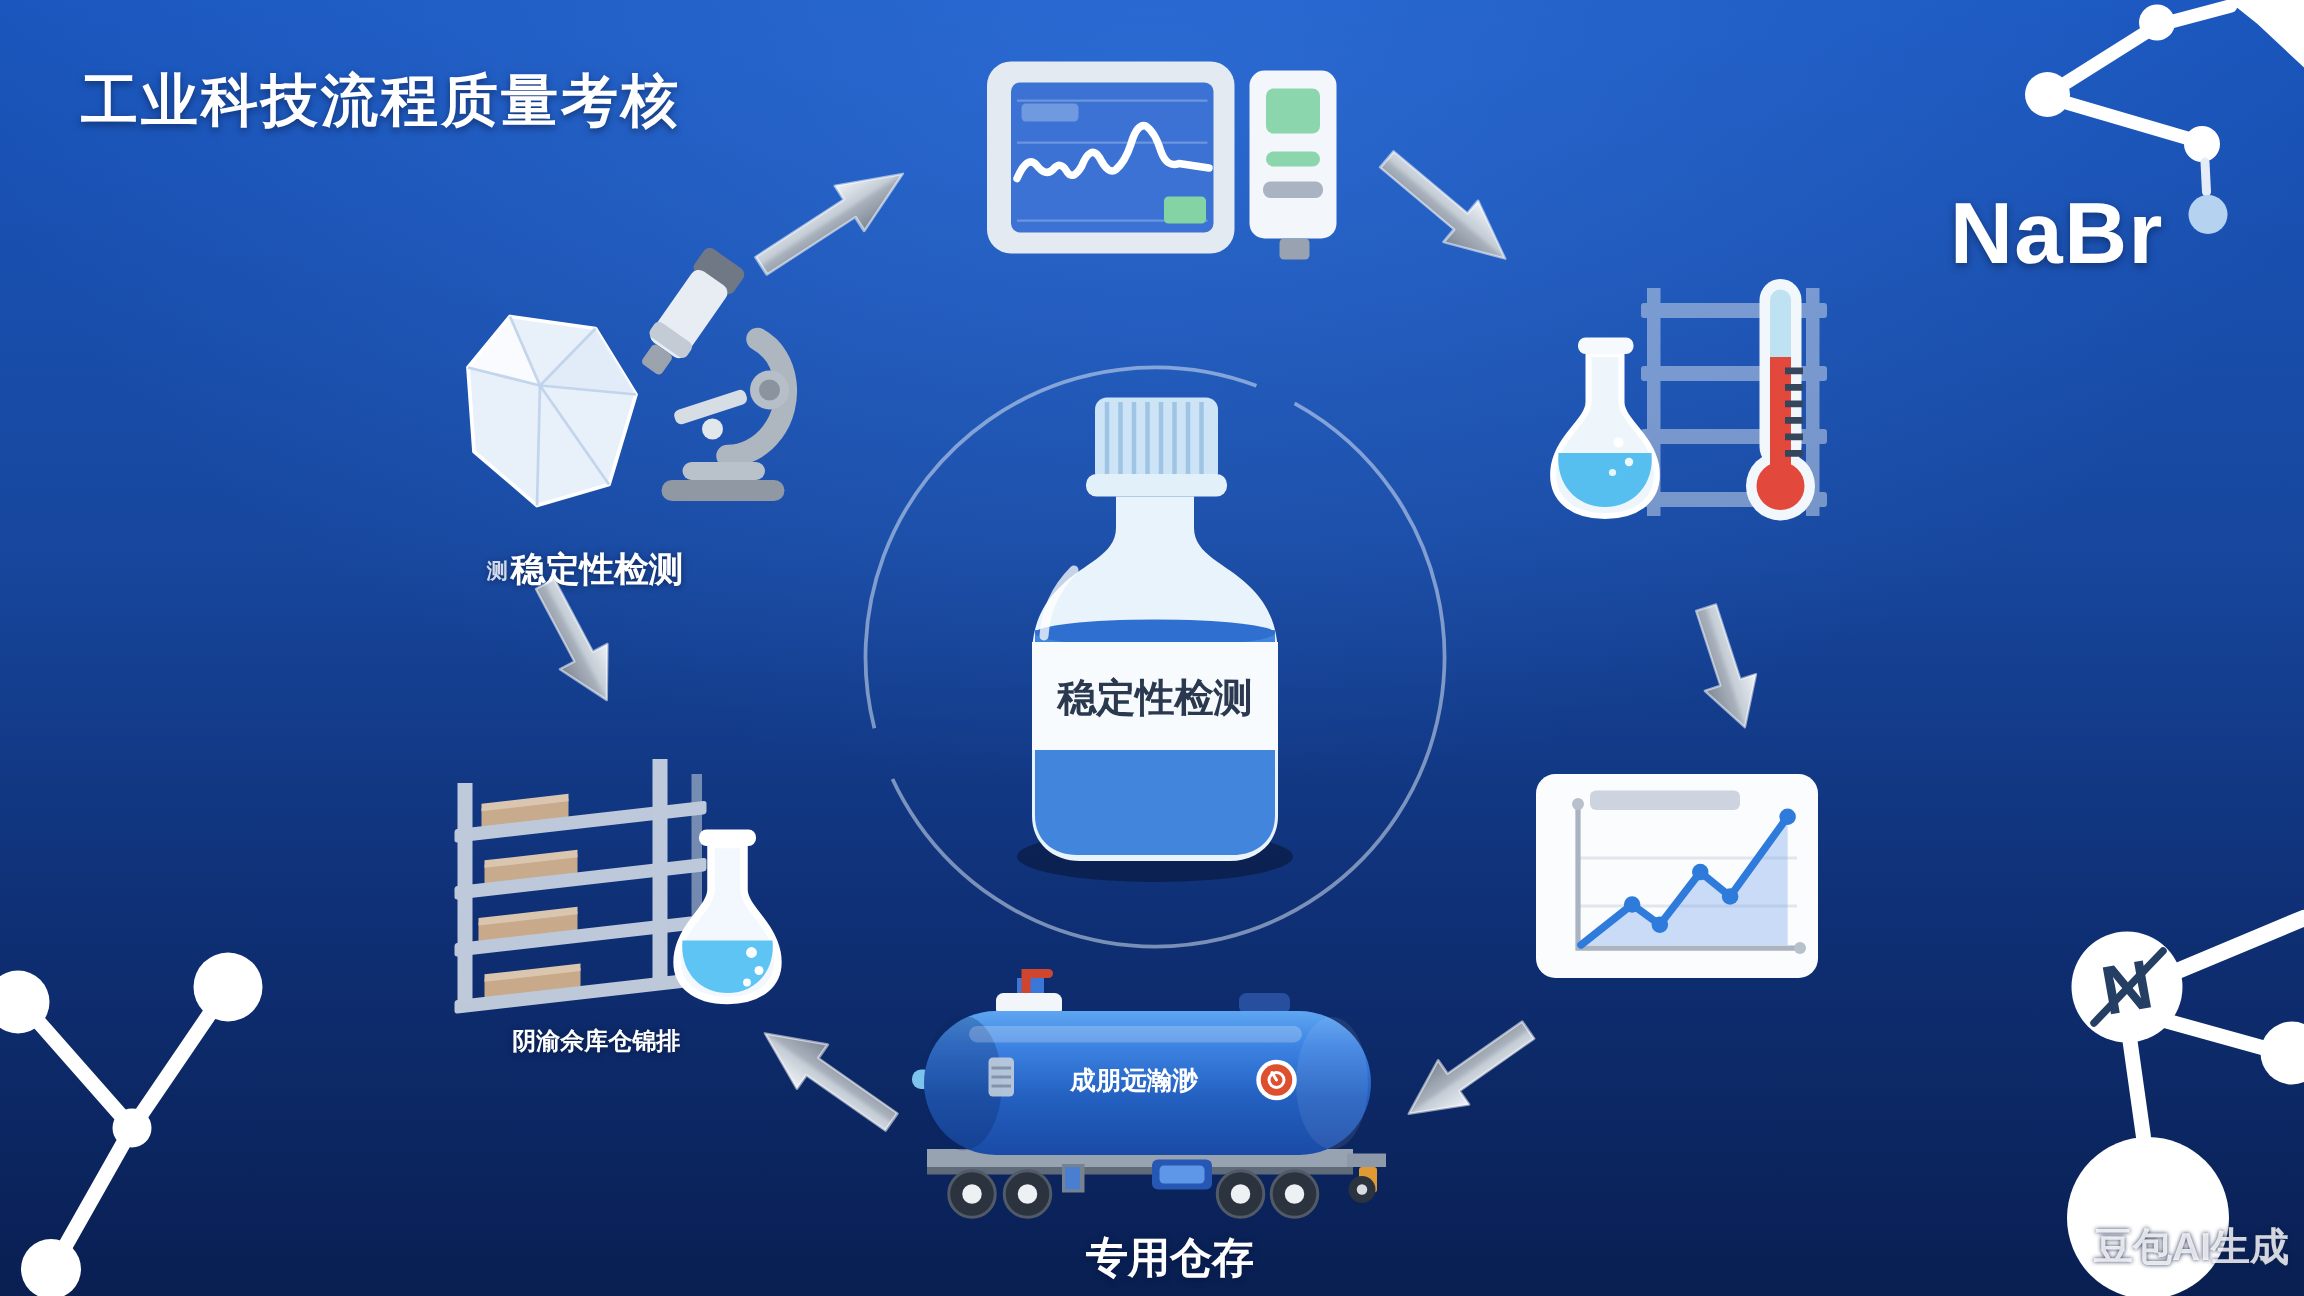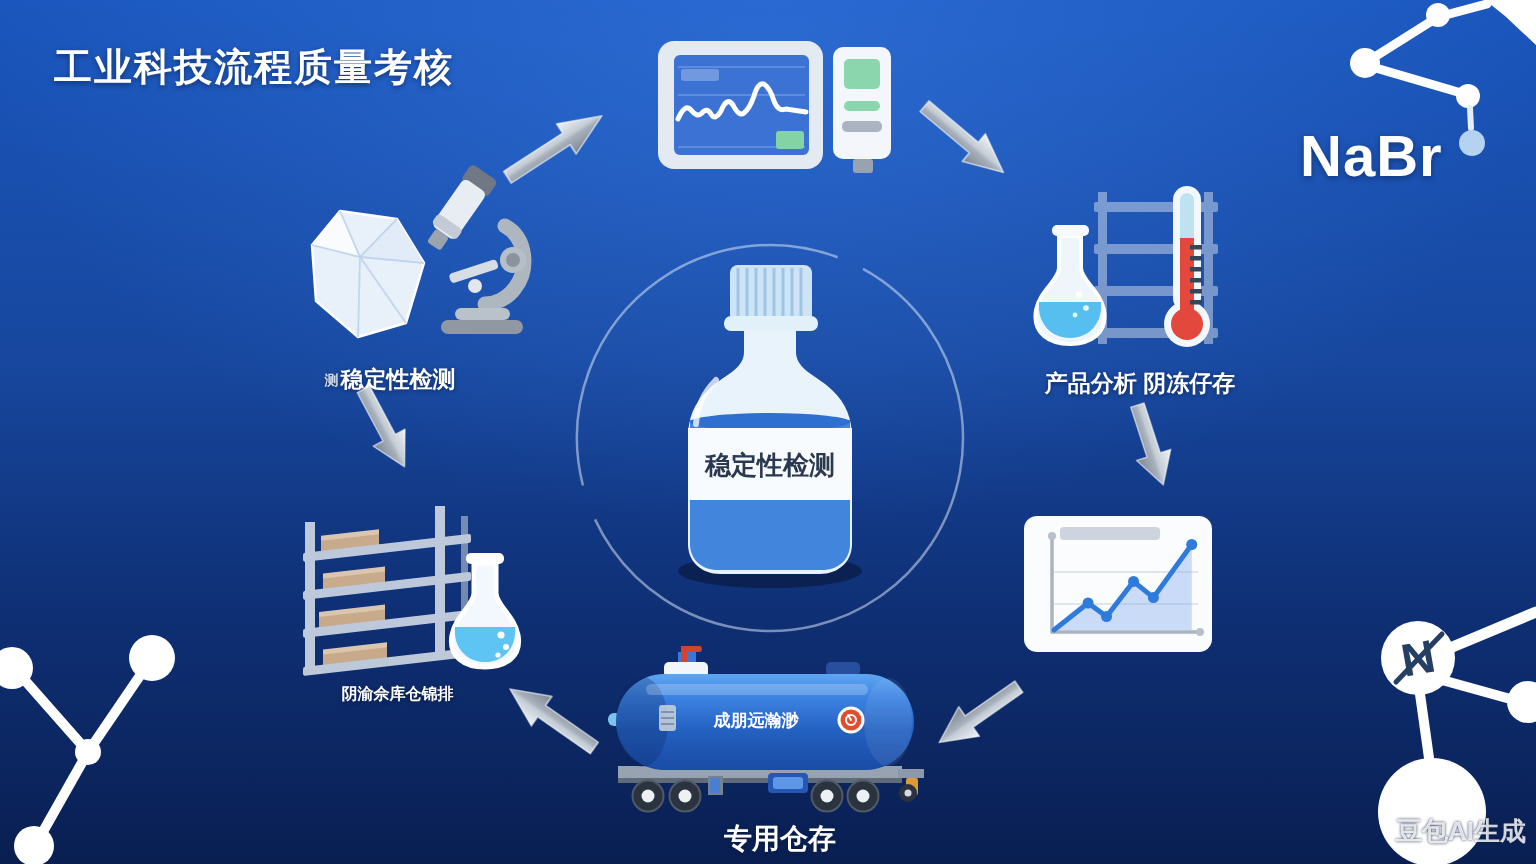--- a/index.html
+++ b/index.html
@@ -142,21 +142,20 @@
     <circle cx="31" cy="142" r="16" fill="#e2493c"></circle>
     <g fill="#35455c">
       <rect x="34" y="63" width="12" height="4.5"></rect>
         <rect x="34" y="74" width="12" height="4.5"></rect>
       <rect x="34" y="85" width="12" height="4.5"></rect>
         <rect x="34" y="96" width="12" height="4.5"></rect>
       <rect x="34" y="107" width="12" height="4.5"></rect>
         <rect x="34" y="118" width="12" height="4.5"></rect>
     </g>
   </svg>
-  <div class="label" style="left:1020px;top:368px;width:240px;font-size:23px">产品分析 阴冻仔存</div>
 
   <svg class="abs" style="left:660px;top:545px;z-index:4" width="220" height="52">
     <ellipse cx="110" cy="26" rx="92" ry="17" fill="rgba(6,16,42,.5)"></ellipse>
   </svg>
   <svg class="abs" style="left:658px;top:252px;z-index:5" width="224" height="350" viewBox="0 0 224 350">
     <rect x="72" y="13" width="82" height="58" rx="8" fill="#cde4f6"></rect>
     <g stroke="#9fc4e4" stroke-width="3">
       <line x1="80" y1="16" x2="80" y2="66"></line>
         <line x1="89" y1="16" x2="89" y2="66"></line>
       <line x1="98" y1="16" x2="98" y2="66"></line>

